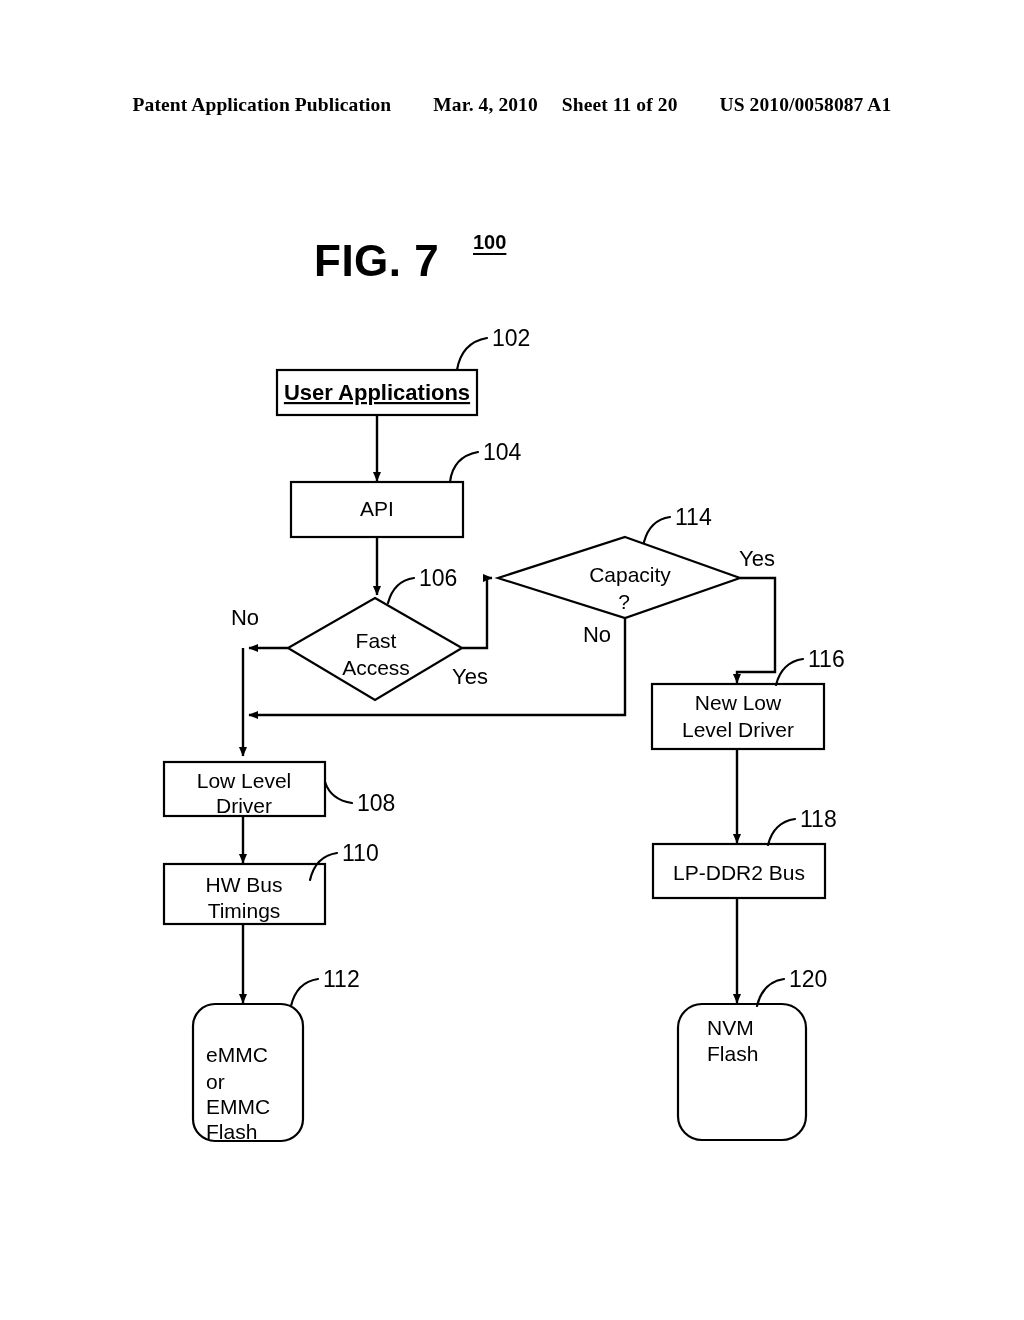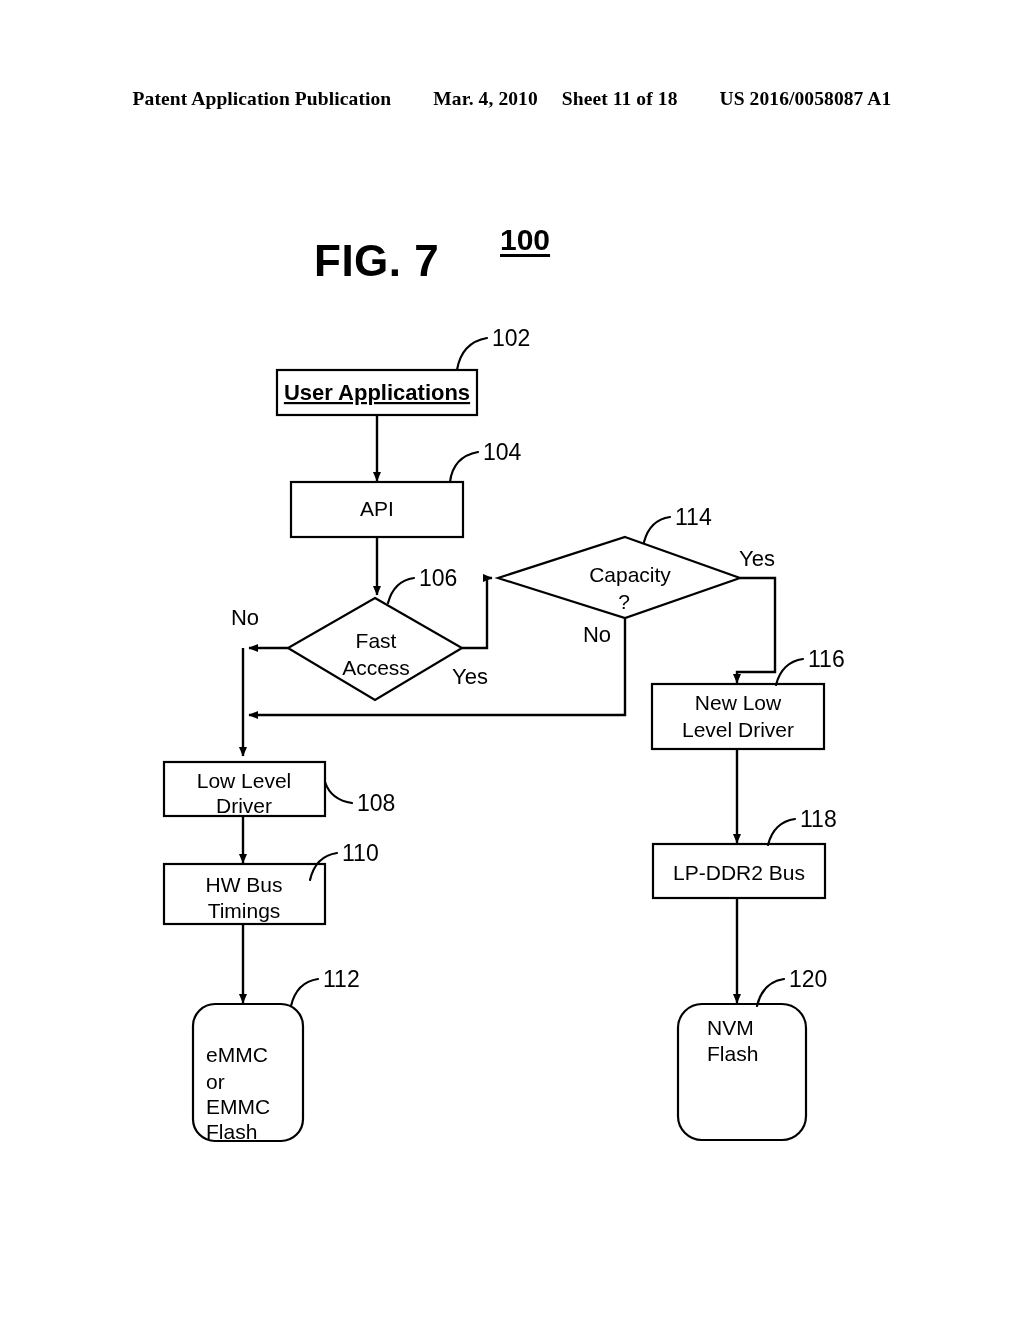--- a/index.html
+++ b/index.html
@@ -17,21 +17,21 @@
   }
   .page {
     position: absolute;
     inset: 0;
     width: 1024px;
     height: 1320px;
   }
   
   .pub-header {
     position: absolute;
-    top: 88px;
+    top: 94px;
     left: 0;
     width: 1024px;
     height: 28px;
     display: flex;
     justify-content: center;
     align-items: baseline;
     font-family: "Liberation Serif", serif;
     font-weight: bold;
     font-size: 19.5px;
     letter-spacing: 0.1px;
@@ -47,28 +47,27 @@
     position: absolute;
     top: 236px;
     left: 314px;
     font-size: 44px;
     font-weight: bold;
     letter-spacing: 0.5px;
     white-space: nowrap;
   }
   .fig-num {
     position: absolute;
-    top: 223px;
+    top: 231px;
     left: 473px;
-    font-size: 30px;
+    font-size: 20px;
     font-weight: bold;
     text-decoration: underline;
     text-underline-offset: 4px;
     white-space: nowrap;
-    margin-left: 27px;
   }
 
   
   .diagram {
     position: absolute;
     top: 0;
     left: 0;
     width: 1024px;
     height: 1320px;
   }
@@ -98,22 +97,22 @@
   }
 </style>
 </head>
 <body>
 
 <div class="page">
 
   <div class="pub-header">
     <span class="seg-title">Patent Application Publication</span>
     <span class="seg-date">Mar. 4, 2010</span>
-    <span class="seg-sheet">Sheet 11 of 18</span>
-    <span class="seg-num">US 2016/0058087 A1</span>
+    <span class="seg-sheet">Sheet 11 of 20</span>
+    <span class="seg-num">US 2010/0058087 A1</span>
   </div>
 
   <div class="fig-title">FIG. 7</div>
   <div class="fig-num">100</div>
 
   <svg class="diagram" viewBox="0 0 1024 1320">
     <defs>
       <marker id="arrow" markerWidth="11" markerHeight="11" refX="9.4" refY="4.2" orient="auto" markerUnits="userSpaceOnUse">
         <path d="M0,0 L10,4.2 L0,8.4 z" fill="#000000"></path>
       </marker>

